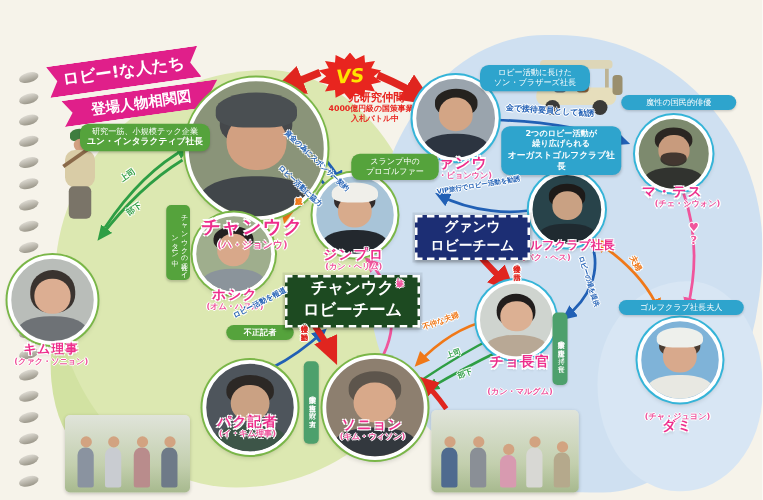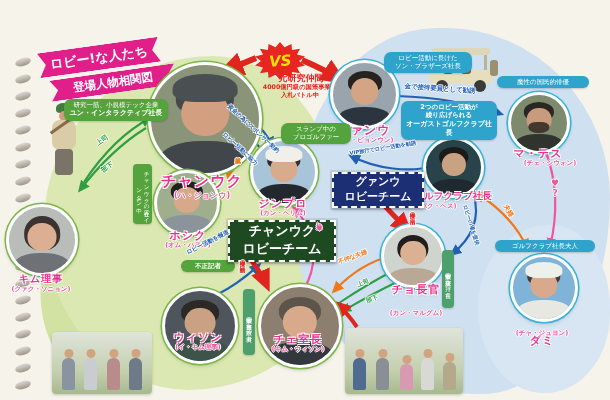--- a/index.html
+++ b/index.html
@@ -333,23 +333,23 @@
     </div>
 
   <div class="cname" id="nm-changwook">チャンウク</div>
   <div class="cactor" id="ac-changwook">(ハ・ジョンウ)</div>
   <div class="cname" id="nm-jinpro">ジンプロ</div>
   <div class="cactor" id="ac-jinpro">(カン・ヘリム)</div>
   <div class="cname" id="nm-hoshik">ホシク</div>
   <div class="cactor" id="ac-hoshik">(オム・ハヌル)</div>
   <div class="cname" id="nm-kim">キム理事</div>
   <div class="cactor" id="ac-kim">(クァク・ソニョン)</div>
-  <div class="cname" id="nm-park">ウィソン</div>
+  <div class="cname" id="nm-park">パク記者</div>
   <div class="cactor" id="ac-park">(イ・キム理事)</div>
-  <div class="cname" id="nm-choi">チェ室長</div>
+  <div class="cname" id="nm-choi">ソニョン</div>
   <div class="cactor" id="ac-choi">(キム・ウィソン)</div>
   <div class="cname" id="nm-gwangwoo">グァンウ</div>
   <div class="cactor" id="ac-gwangwoo">(パク・ビョンウン)</div>
   <div class="cname" id="nm-matesu">マ・テス</div>
   <div class="cactor" id="ac-matesu">(チェ・シウォン)</div>
   <div class="cname" id="nm-golfpres">ゴルフクラブ社長</div>
   <div class="cactor" id="ac-golfpres">(パク・ヘス)</div>
   <div class="cname" id="nm-cho">チョ長官</div>
   <div class="cactor" id="ac-cho">(カン・マルグム)</div>
   <div class="cname" id="nm-dami">ダミ</div>

